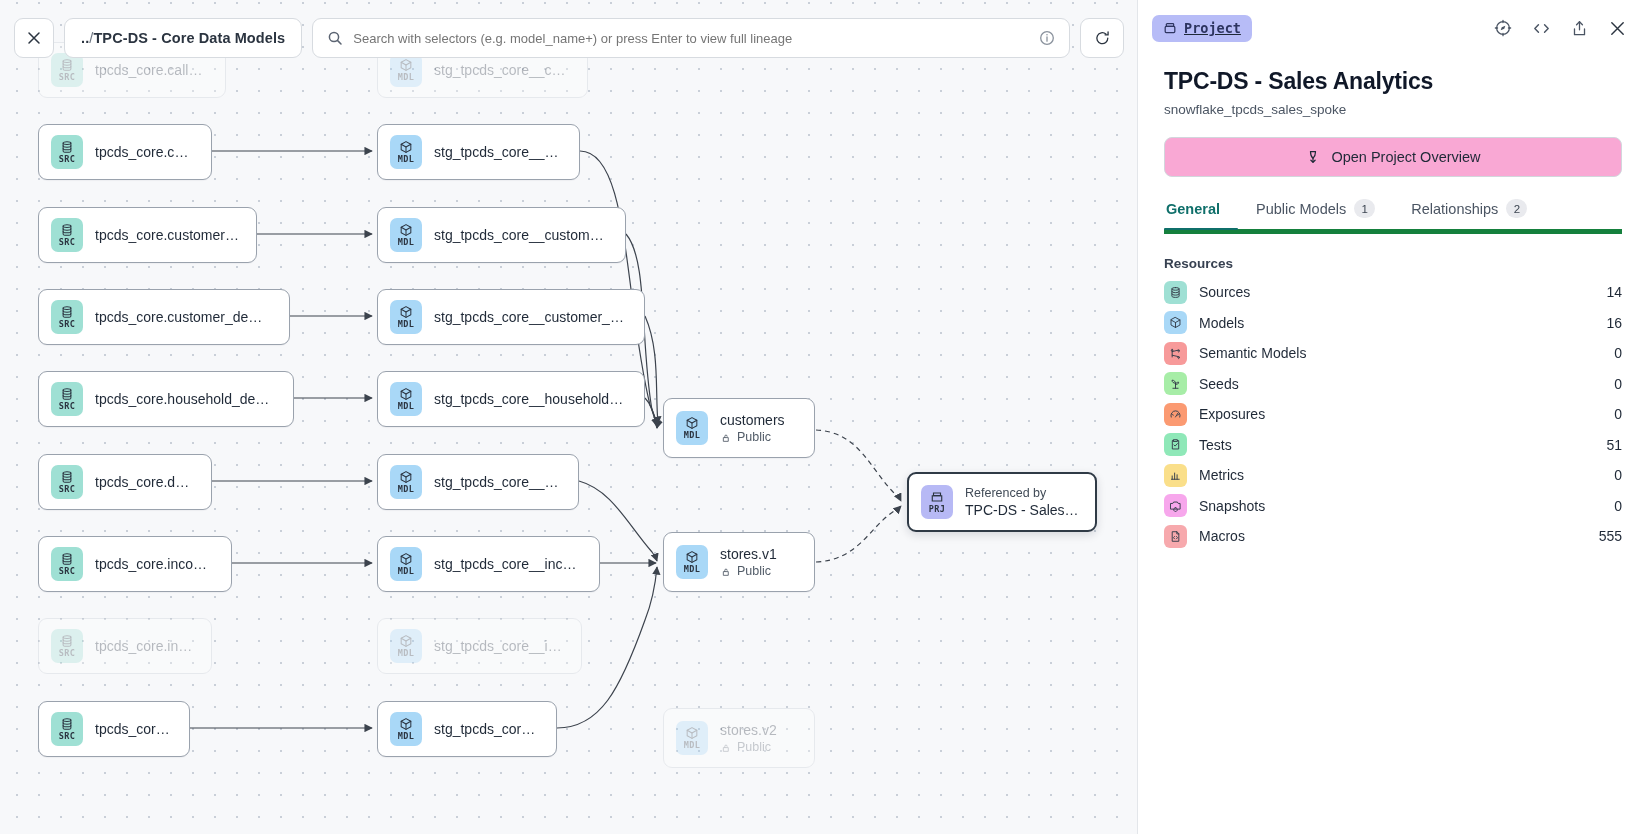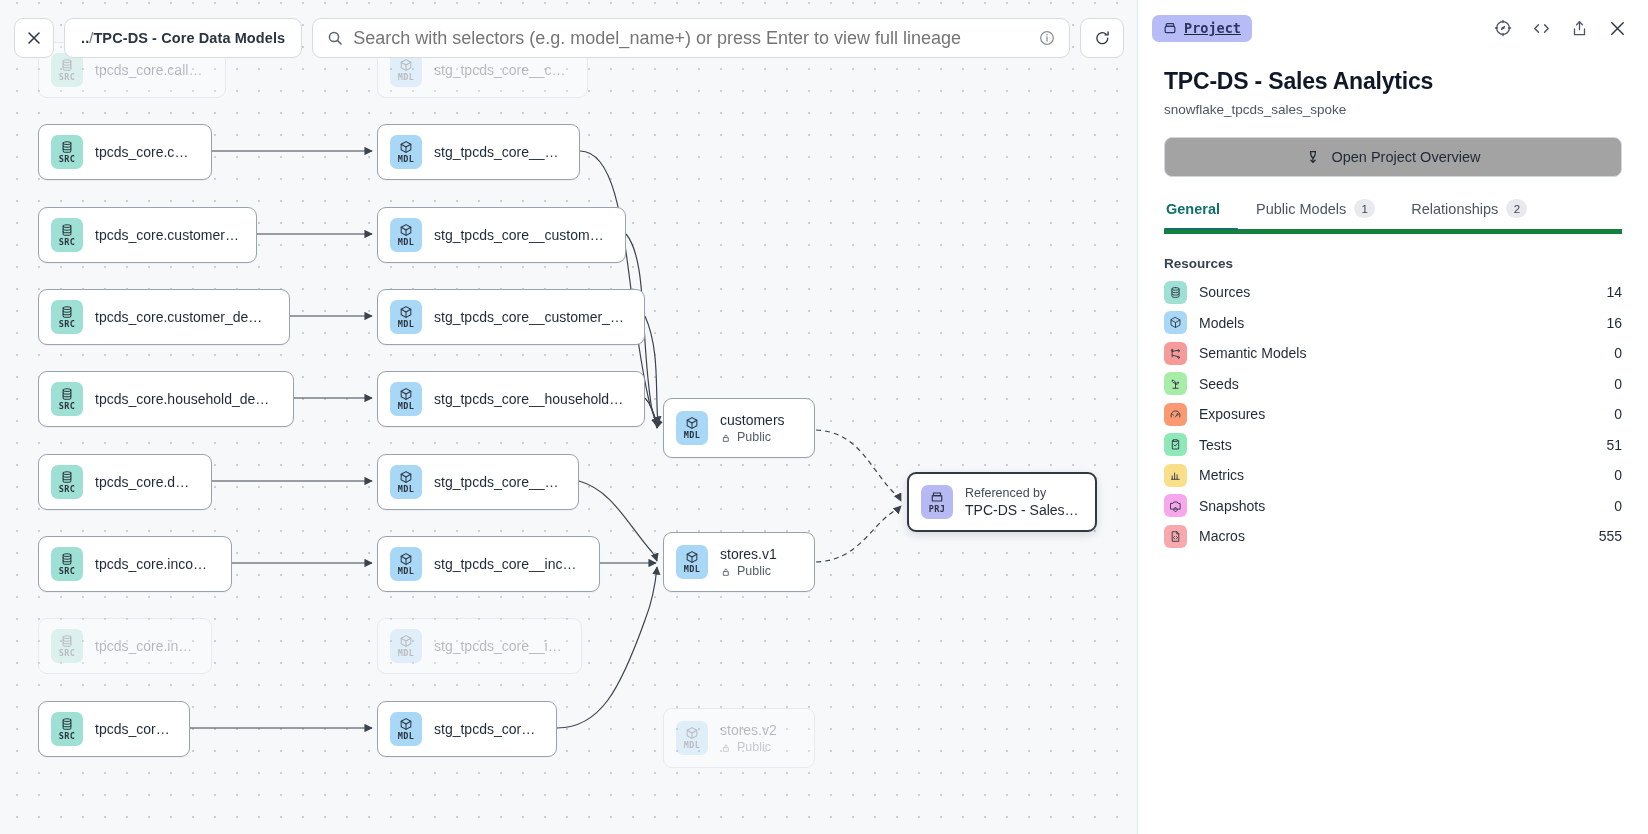--- a/index.html
+++ b/index.html
@@ -41,21 +41,21 @@
     padding: 0 16px; font-size: 14.5px; color: #2b3440; font-weight: 600;
     letter-spacing: .1px; white-space: nowrap;
   }
   .tb-breadcrumb .sep { color: #6b7480; font-weight: 400; }
   .tb-search {
     flex: 1; height: 40px; background: #fff; border: 1px solid #d7dbe0;
     border-radius: 9px; display: flex; align-items: center; gap: 10px;
     padding: 0 14px; min-width: 0;
   }
   .tb-search .ph {
-    flex: 1; font-size: 18px; color: #ec4899; white-space: nowrap;
+    flex: 1; font-size: 13px; color: #ec4899; white-space: nowrap;
     overflow: hidden; text-overflow: ellipsis; border: none; outline: none;
     background: transparent; font-family: inherit;
   }
   .tb-refresh { width: 44px; }
   .icon { display: inline-flex; align-items: center; justify-content: center; flex: none; }
 
   
   .node {
     position: absolute; background: #ffffff; border: 1px solid #9aa2ad;
     border-radius: 9px; display: flex; align-items: center; gap: 12px;
@@ -93,21 +93,21 @@
     font-size: 13.5px; font-weight: 600; font-family: "DejaVu Sans Mono", monospace;
   }
   .head-spacer { flex: 1; }
   .head-icon { width: 30px; height: 30px; display: flex; align-items: center;
                justify-content: center; cursor: pointer; color: #4a5463; }
   .panel-body { padding: 12px 26px 0 26px; }
   .panel-title { font-size: 23px; font-weight: 700; color: #101828; letter-spacing: -.2px; }
   .panel-sub { font-size: 13.5px; color: #4b5563; margin-top: 7px; }
   .overview-btn {
     margin-top: 20px; width: 100%; height: 40px; border: 1px solid #d2d6dc;
-    border-radius: 8px; background: #a3a3a3; display: flex; align-items: center;
+    border-radius: 8px; background: #f9a8d4; display: flex; align-items: center;
     justify-content: center; gap: 10px; cursor: pointer;
     font-size: 14.5px; color: #1f2937; font-family: inherit;
   }
   .tabs { display: flex; gap: 0; margin-top: 22px; border-bottom: 5px solid #15803d; }
   .tab {
     display: flex; align-items: center; gap: 8px; padding: 0 18px 11px 18px;
     font-size: 14.5px; color: #4b5563; cursor: pointer; position: relative;
   }
   .tab:first-child { padding-left: 2px; }
   .tab.active { color: #0f6f6a; font-weight: 600; }

